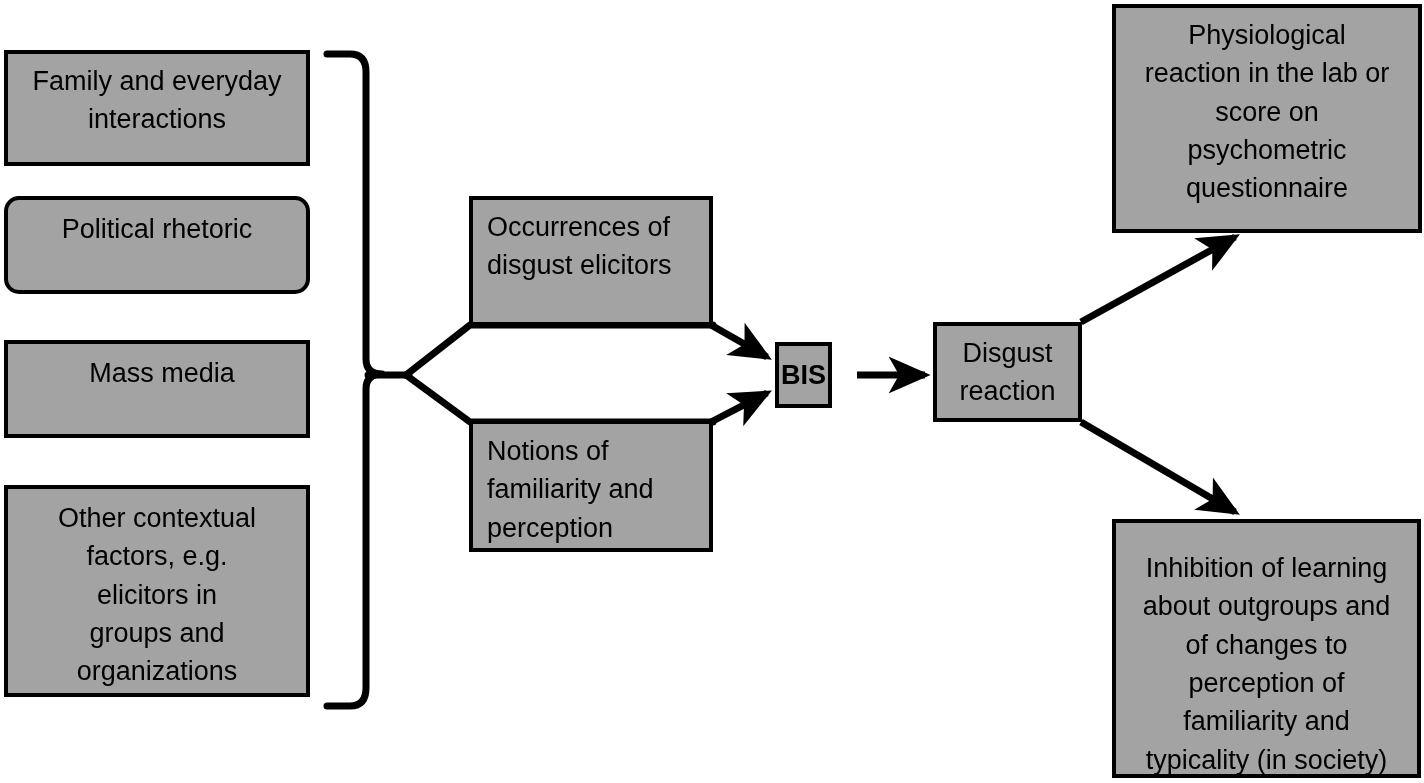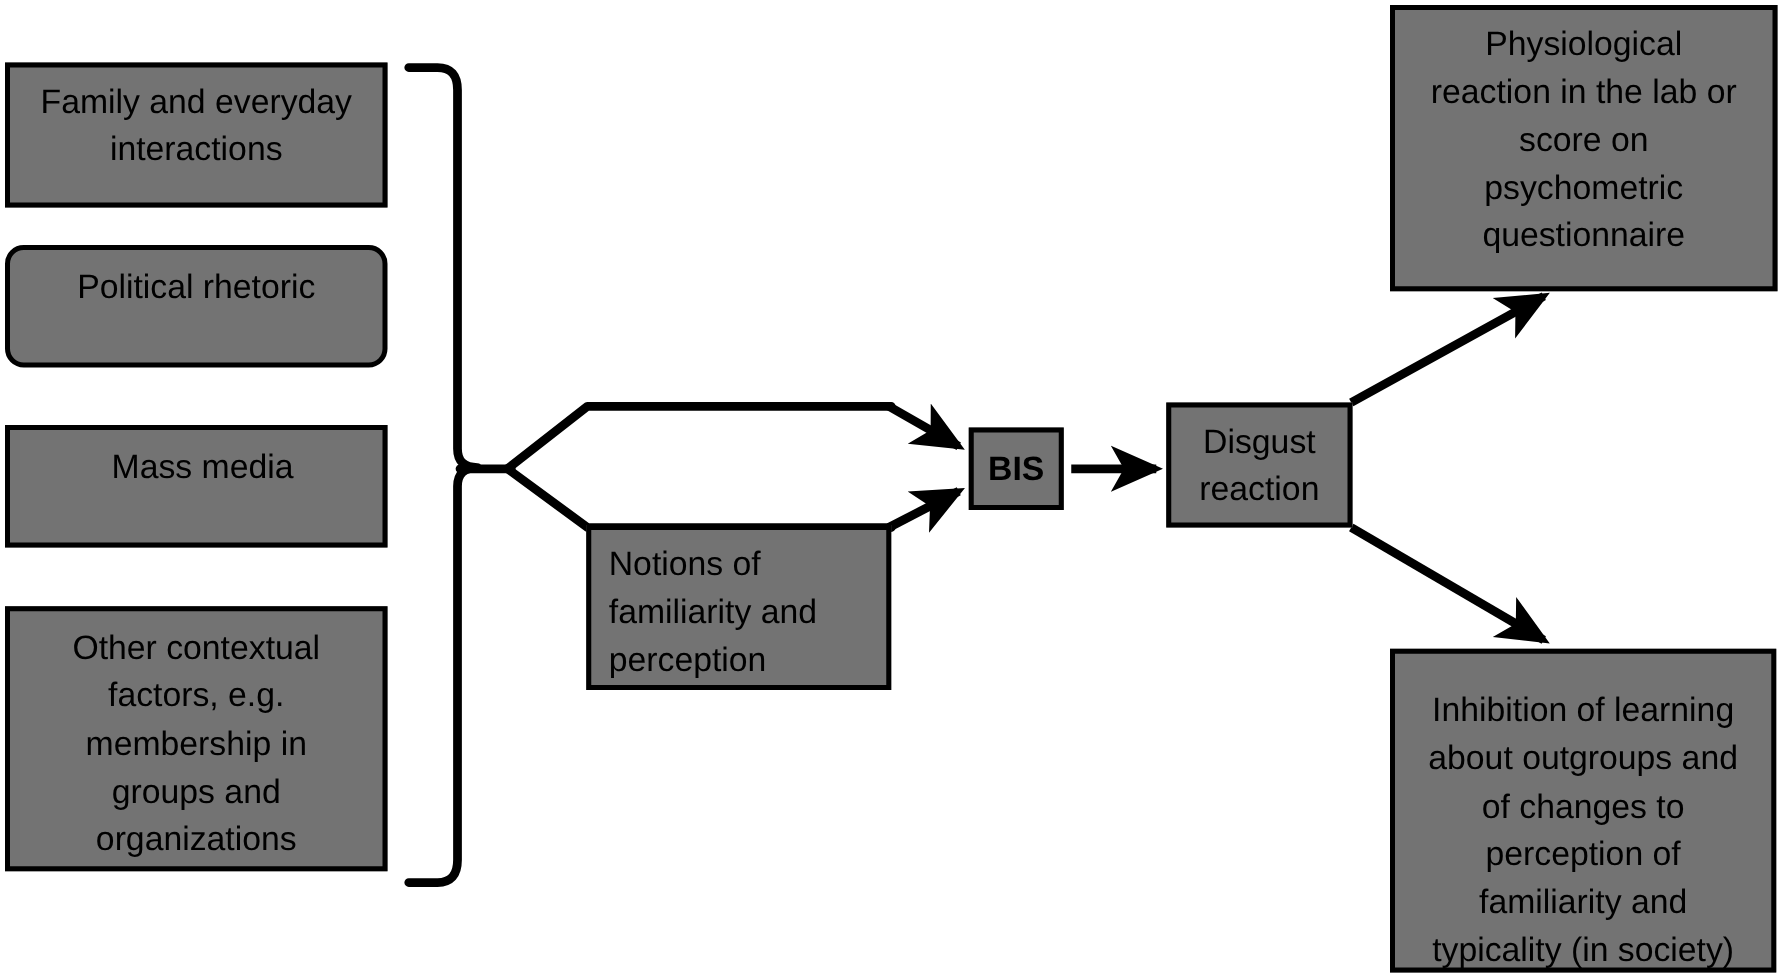--- a/index.html
+++ b/index.html
@@ -13,21 +13,21 @@
     height: 783px;
     background: #ffffff;
     overflow: hidden;
     font-family: "Liberation Sans", sans-serif;
     color: #000000;
   }
   .node {
     position: absolute;
     box-sizing: border-box;
     border: 4px solid #000000;
-    background: #737373;
+    background: #a3a3a3;
     z-index: 3;
     display: flex;
     font-size: 27px;
     line-height: 1.42;
     color: #000000;
   }
   .node .txt {
     width: 100%;
     white-space: pre-line;
   }
@@ -42,21 +42,21 @@
   #box-family      { left: 4px;   top: 50px;  width: 306px; height: 116px;  padding: 8px 10px 0 10px; }
   #box-political   { left: 4px;   top: 196px; width: 306px; height: 98px;  padding: 10px 10px 0 10px; border-radius: 15px; }
   #box-mass-media  { left: 4px;   top: 340px; width: 306px; height: 98px;  padding: 10px 0 0 10px; }
   #box-other       { left: 4px;   top: 485px; width: 306px; height: 212px; padding: 10px 10px 0 10px; }
 
   
   #box-occurrences { left: 469px; top: 196px; width: 244px; height: 130px; padding: 8px 0 0 14px; }
   #box-notions     { left: 469px; top: 420px; width: 244px; height: 132px; padding: 8px 0 0 14px; }
 
   
-  #box-bis         { left: 775px; top: 342px; width: 76px;  height: 66px;  font-weight: bold; }
+  #box-bis         { left: 775px; top: 342px; width: 57px;  height: 66px;  font-weight: bold; }
   #box-disgust     { left: 933px; top: 322px; width: 149px; height: 100px; padding: 0 4px; }
 
   
   #box-physio      { left: 1112px; top: 4px;   width: 310px; height: 229px; padding: 8px 10px 0 10px; }
   #box-inhibition  { left: 1112px; top: 519px; width: 309px; height: 259px; padding: 26px 8px 0 8px; }
 
   #edges {
     position: absolute;
     left: 0; top: 0;
     width: 1424px;
@@ -105,25 +105,29 @@
     <span class="txt">Political rhetoric</span>
   </div>
 
   <div class="node ctr-top" id="box-mass-media">
     <span class="txt">Mass media</span>
   </div>
 
   <div class="node ctr-top" id="box-other">
     <span class="txt">Other contextual
 factors, e.g.
-membership in
+elicitors in
 groups and
 organizations</span>
   </div>
 
+  <div class="node left-top" id="box-occurrences">
+    <span class="txt">Occurrences of
+disgust elicitors</span>
+  </div>
 
   <div class="node left-top" id="box-notions">
     <span class="txt">Notions of
 familiarity and
 perception</span>
   </div>
 
   <div class="node ctr-mid" id="box-bis">
     <span class="txt">BIS</span>
   </div>

